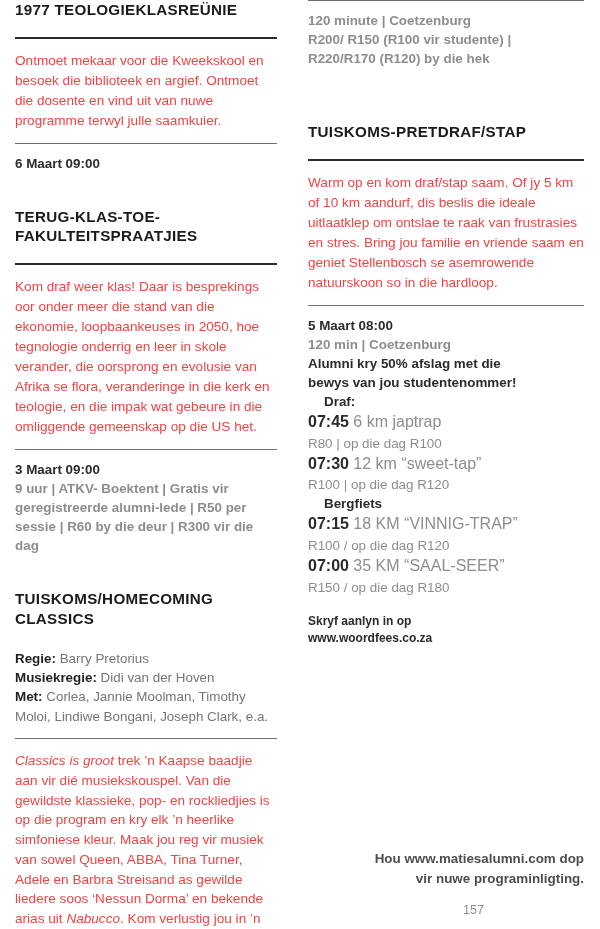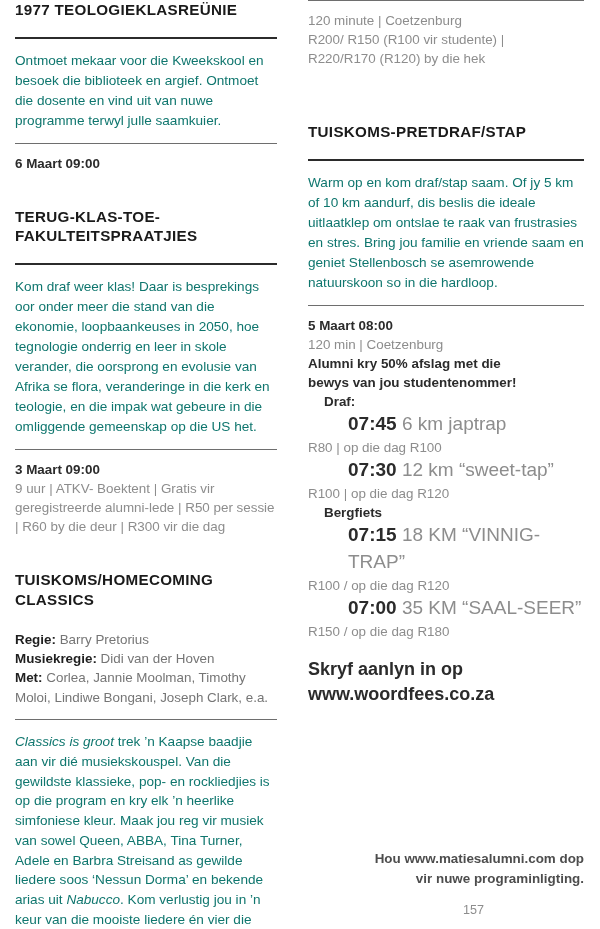--- a/index.html
+++ b/index.html
@@ -39,39 +39,40 @@
     margin: 0;
     padding-bottom: 17px;
     border-bottom: 2.2px solid #2b2b2b;
   }
   .heading.no-rule { border-bottom: none; padding-bottom: 0; }
 
   
   .body-text {
     font-size: 13.6px;
     line-height: 1.47;
-    color: #0f766e;
+    color: #ef4444;
     margin: 0;
   }
   .body-text.tight { line-height: 1.45; }
 
   
   .rule {
     border: 0;
     border-top: 1.6px solid #6e6e6e;
     margin: 0;
     height: 0;
   }
 
   
   .meta {
     font-size: 13.4px;
     line-height: 1.42;
     color: #8d8d8d;
     margin: 0;
+    font-weight: bold;
   }
   .date-line {
     font-size: 13.4px;
     font-weight: bold;
     color: #2b2b2b;
     line-height: 1.42;
     margin: 0;
   }
   .credits {
     font-size: 13.4px;
@@ -93,37 +94,36 @@
   
   .run-list { margin: 0; }
   .run-list .hdr {
     font-size: 13.4px;
     font-weight: bold;
     color: #2b2b2b;
     line-height: 1.42;
     padding-left: 16px;
   }
   .run-list .ev {
-    font-size: 19px;
-    line-height: 1.42;
-    color: #8d8d8d;
-    margin-left: 40px;
+    font-size: 16px;
+    line-height: 1.42;
+    color: #8d8d8d;
   }
   .run-list .ev .t {
     font-weight: bold;
     color: #2b2b2b;
   }
   .run-list .price {
     font-size: 13.4px;
     line-height: 1.42;
     color: #8d8d8d;
   }
 
   .signup {
-    font-size: 18px;
+    font-size: 12px;
     font-weight: bold;
     color: #2b2b2b;
     line-height: 1.42;
     margin: 0;
   }
 
   
   .footer-note {
     position: absolute;
     right: 16px;

